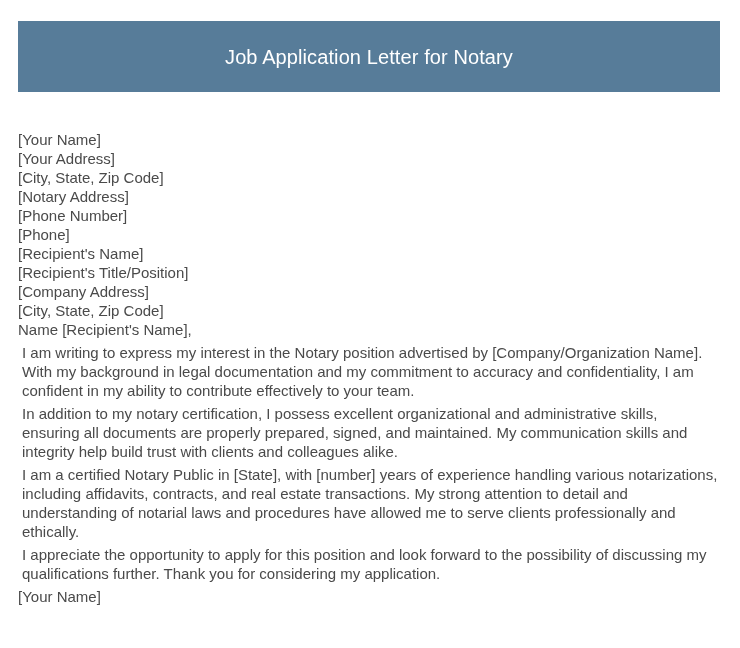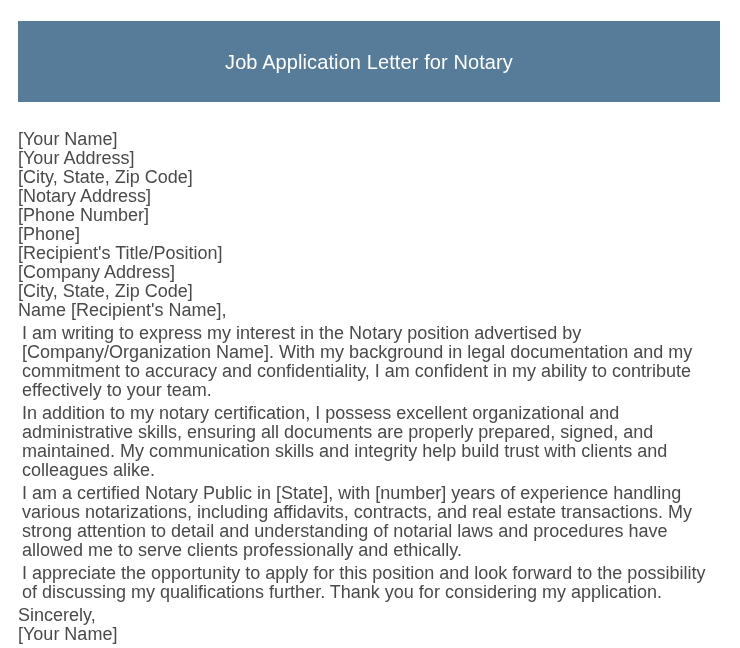--- a/index.html
+++ b/index.html
@@ -21,21 +21,21 @@
     height: 648px;
     background: #ffffff;
   }
 
   
   #letter-header {
     position: absolute;
     left: 18px;
     top: 21px;
     width: 702px;
-    height: 81px;
+    height: 71px;
     background: #577c99;
     display: flex;
     align-items: center;
     justify-content: center;
     box-sizing: border-box;
   }
 
   #letter-header .header-title {
     color: #ffffff;
     font-size: 20px;
@@ -47,21 +47,21 @@
     font-family: "Liberation Sans", "DejaVu Sans", sans-serif;
   }
 
   
   #letter-body {
     position: absolute;
     left: 18px;
     top: 130px;
     width: 704px;
     color: #4a4a4a;
-    font-size: 18px;
+    font-size: 15px;
     line-height: 19px;
     font-family: "Liberation Sans", "DejaVu Sans", sans-serif;
   }
 
   #letter-body .letter-line {
     margin: 0;
     padding: 0;
     white-space: pre-wrap;
     word-wrap: break-word;
     text-align: left;
@@ -85,28 +85,28 @@
 
   <div id="letter-body">
 
     <div class="letter-line">[Your Name]</div>
     <div class="letter-line">[Your Address]</div>
     <div class="letter-line">[City, State, Zip Code]</div>
     <div class="letter-line">[Notary Address]</div>
     <div class="letter-line">[Phone Number]</div>
     <div class="letter-line">[Phone]</div>
 
+    <div class="letter-line">[Recipient's Name]</div>
     <div class="letter-line">[Recipient's Title/Position]</div>
     <div class="letter-line">[Company Address]</div>
     <div class="letter-line">[City, State, Zip Code]</div>
 
     <div class="letter-line">Name [Recipient's Name],</div>
 
     <div class="letter-block">I am writing to express my interest in the Notary position advertised by [Company/Organization Name]. With my background in legal documentation and my commitment to accuracy and confidentiality, I am confident in my ability to contribute effectively to your team.</div>
     <div class="letter-block">In addition to my notary certification, I possess excellent organizational and administrative skills, ensuring all documents are properly prepared, signed, and maintained. My communication skills and integrity help build trust with clients and colleagues alike.</div>
     <div class="letter-block">I am a certified Notary Public in [State], with [number] years of experience handling various notarizations, including affidavits, contracts, and real estate transactions. My strong attention to detail and understanding of notarial laws and procedures have allowed me to serve clients professionally and ethically.</div>
     <div class="letter-block">I appreciate the opportunity to apply for this position and look forward to the possibility of discussing my qualifications further. Thank you for considering my application.</div>
 
-    <div class="letter-line">Sincerely,</div>
     <div class="letter-line">[Your Name]</div>
 
   </div>
 </div>
 
 </body></html>

